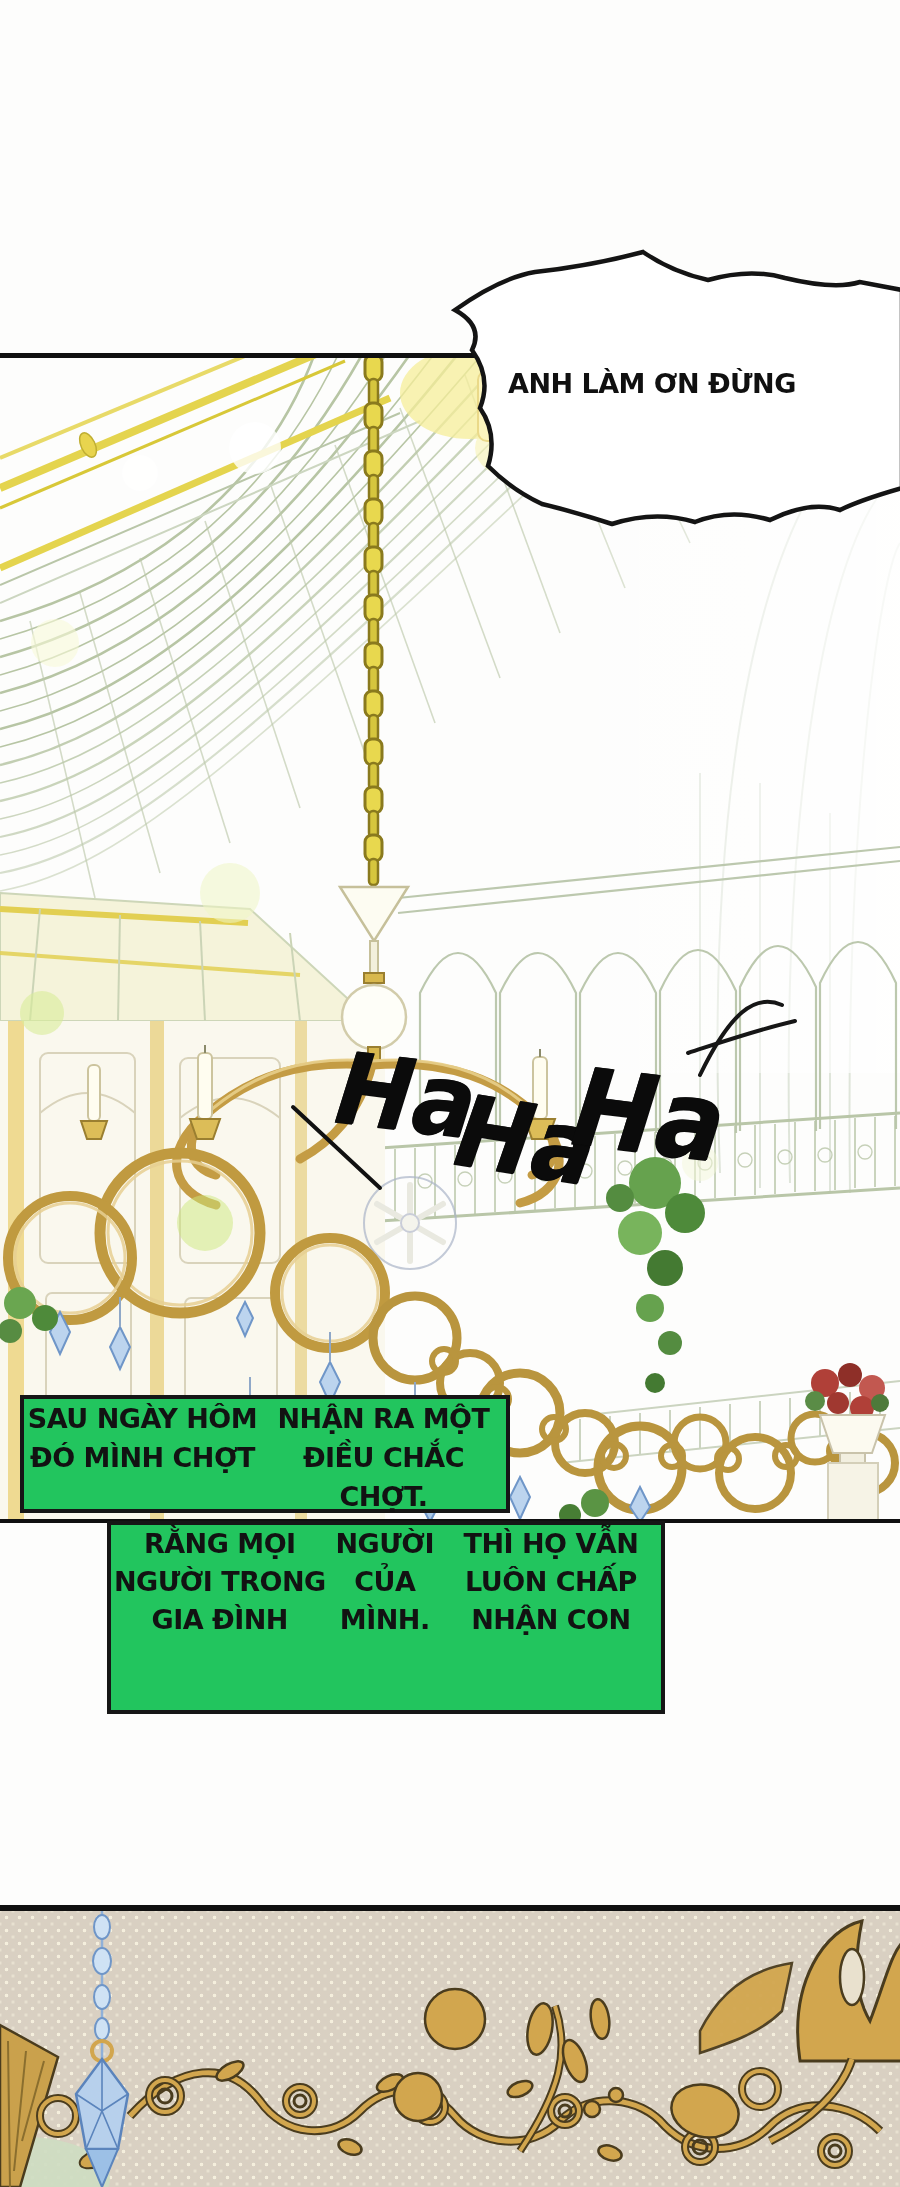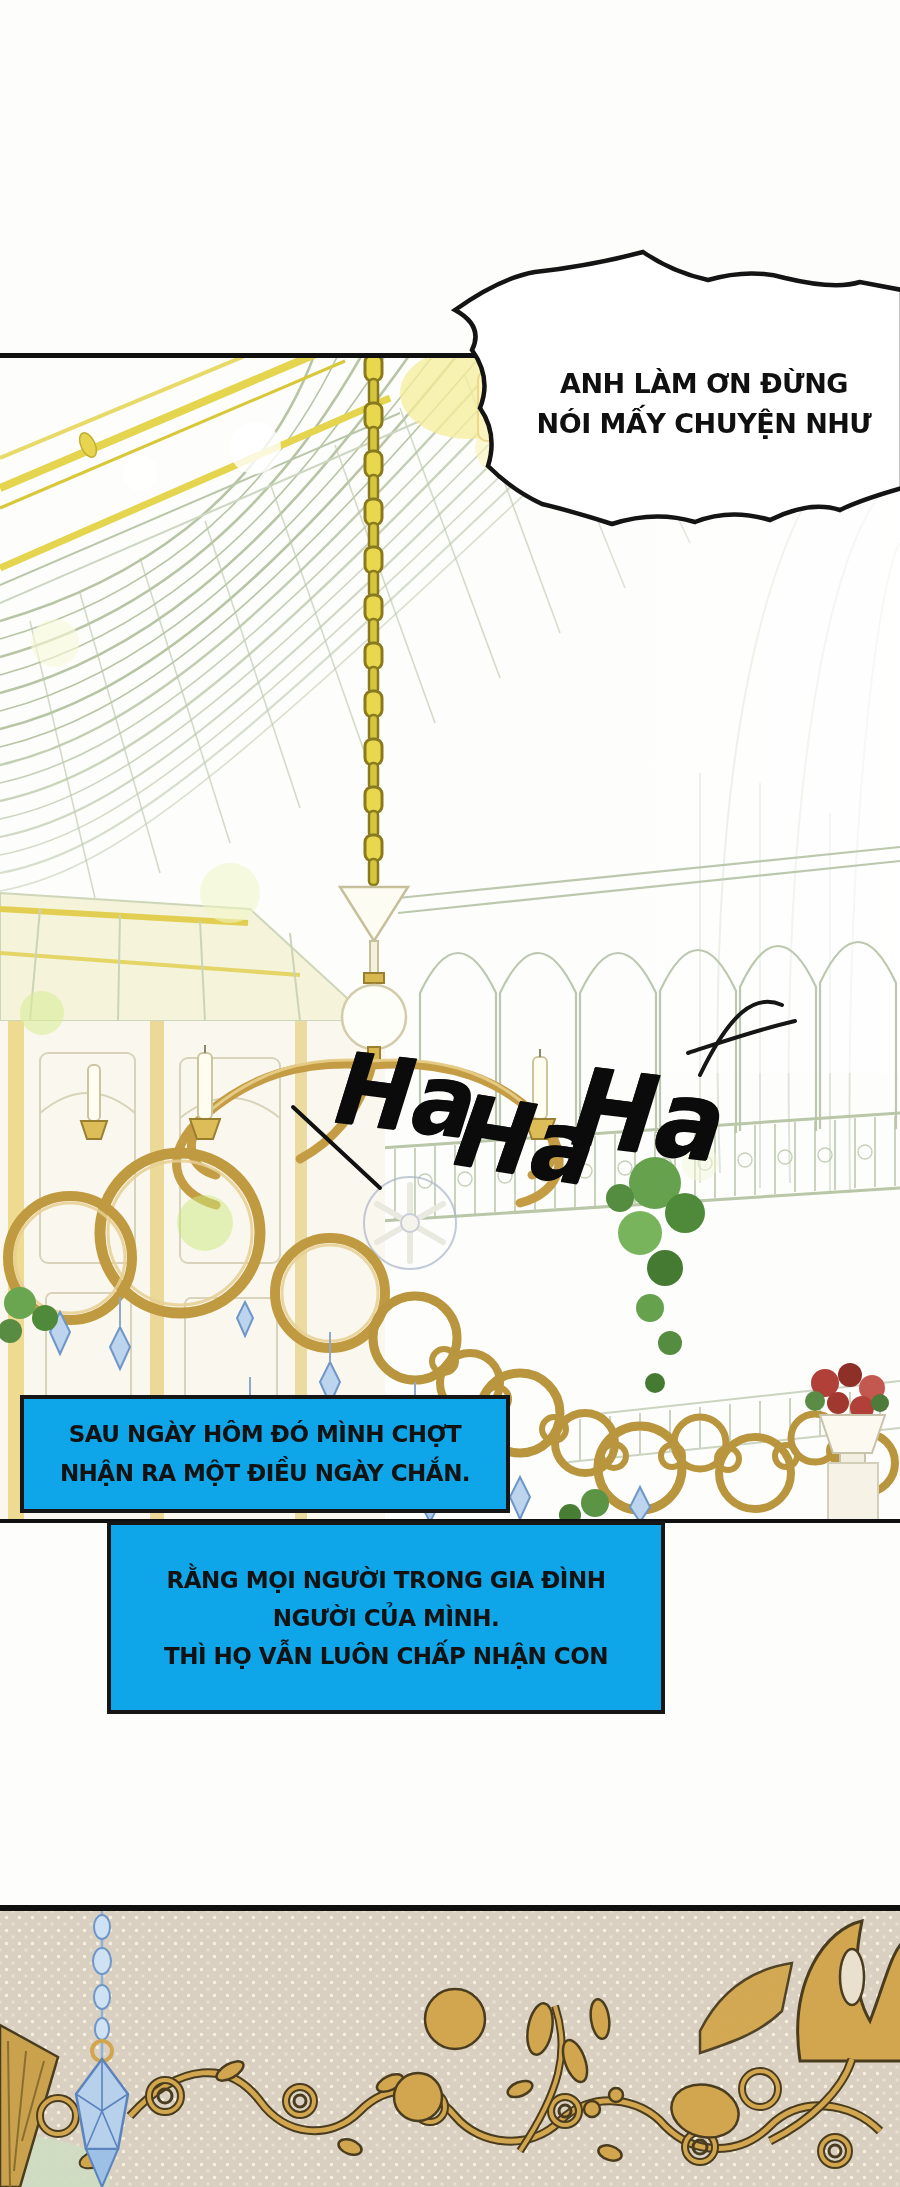--- a/index.html
+++ b/index.html
@@ -9,40 +9,40 @@
     font-family:"DejaVu Sans", sans-serif;
   }
   .abs{position:absolute;}
   
   #artwork{left:0;top:353px;width:900px;height:1170px;}
   #artwork svg{display:block;}
   
   #bubble-svg{left:440px;top:238px;width:460px;height:312px;z-index:6;}
   #bubble-text{
     left:508px;top:364px;width:392px;z-index:7;
-    text-align:center;font-weight:bold;font-size:27px;line-height:40px;
+    text-align:left;font-weight:bold;font-size:27px;line-height:40px;
     color:#101010;letter-spacing:-0.5px;
   }
   
   .ha{
     position:absolute;z-index:5;color:#0b0b0b;
     font-family:"DejaVu Sans", sans-serif;
     font-style:italic;font-weight:bold;
     transform-origin:left bottom;white-space:pre;
     text-shadow:1px 0 0 #0b0b0b,0 1px 0 #0b0b0b;
   }
   #ha1{left:330px;top:1038px;font-size:92px;transform:rotate(7deg) scaleY(1.08);}
   #ha2{left:448px;top:1080px;font-size:92px;transform:rotate(9deg) scaleY(1.08);}
   #ha3{left:566px;top:1052px;font-size:100px;transform:rotate(7deg) scaleY(1.08);}
   
   .caption{
-    position:absolute;background:#0ea5e9;border:4px solid #161616;z-index:8;
-    display:flex;flex-direction:column;justify-content:center;
+    position:absolute;background:#22c55e;border:4px solid #161616;z-index:8;
+    display:flex;flex-direction:row;justify-content:center;
     text-align:center;font-weight:bold;color:#121212;
-    font-size:23px;letter-spacing:-0.5px;
+    font-size:27px;letter-spacing:-0.5px;
   }
   #caption1{left:20px;top:1395px;width:482px;height:110px;line-height:39px;}
   #caption2{left:107px;top:1521px;width:550px;height:185px;line-height:38px;justify-content:center;}
   
   #bottom-panel{
     left:0;top:1905px;width:900px;height:282px;z-index:2;
     border-top:6px solid #101010;box-sizing:border-box;
     background-color:#d9d0c2;
     background-image:
       radial-gradient(circle, rgba(246,240,222,.95) 1.5px, rgba(0,0,0,0) 2.1px),
@@ -388,32 +388,31 @@
        Q 232 34 268 42 Q 310 30 345 40
        Q 395 52 420 44 L 462 52
        L 462 250
        Q 420 262 400 272 Q 370 262 330 282
        Q 290 270 255 284 Q 215 272 172 286
        Q 135 274 102 266 Q 72 252 48 228
        Q 58 196 40 170 Q 52 140 32 112 Q 44 88 15 72 Z" fill="#ffffff" stroke="#141414" stroke-width="4.5" stroke-linejoin="miter"></path>
 </svg>
 <div id="bubble-text" class="abs">
   <div>ANH LÀM ƠN ĐỪNG</div>
-  <div>NÓI MẤY CHUYỆN NHƯ</div>
 </div>
 
 <div>
   <span id="ha1" class="ha">Ha</span>
   <span id="ha2" class="ha">Ha</span>
   <span id="ha3" class="ha">Ha</span>
 </div>
 
 <div id="caption1" class="caption">
   <div>SAU NGÀY HÔM ĐÓ MÌNH CHỢT</div>
-  <div>NHẬN RA MỘT ĐIỀU NGÀY CHẮN.</div>
+  <div>NHẬN RA MỘT ĐIỀU CHẮC CHỢT.</div>
 </div>
 <div id="caption2" class="caption">
   <div>RẰNG MỌI NGƯỜI TRONG GIA ĐÌNH</div>
   <div>NGƯỜI CỦA MÌNH.</div>
   <div>THÌ HỌ VẪN LUÔN CHẤP NHẬN CON</div>
 </div>
 
 <div id="bottom-panel" class="abs">
 <svg width="900" height="276" viewBox="0 0 900 276" xmlns="http://www.w3.org/2000/svg">
 

